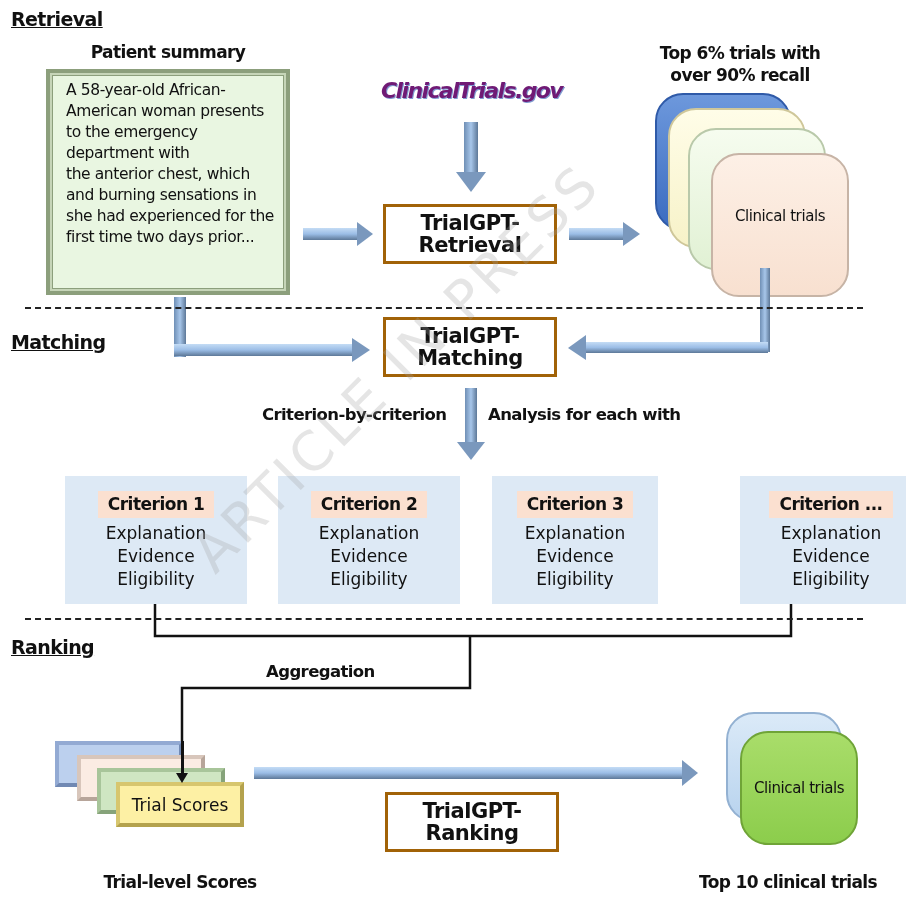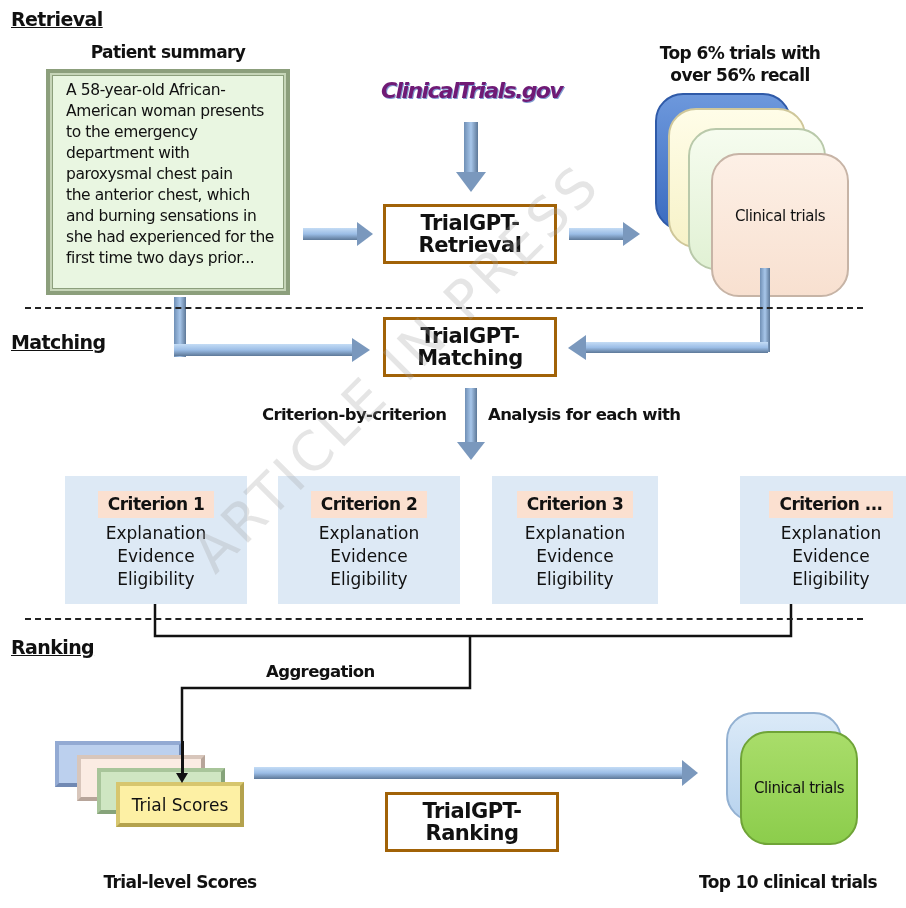--- a/index.html
+++ b/index.html
@@ -103,39 +103,38 @@
 <div class="abs section-label" style="left:11px; top:8px;">Retrieval</div>
 <div class="abs section-label" style="left:11px; top:331px;">Matching</div>
 <div class="abs section-label" style="left:11px; top:636px;">Ranking</div>
 
 <div class="abs bold-cap" style="left:46px; top:42px; width:244px;">Patient summary</div>
 <div class="abs summary-box">
   <div>A 58-year-old African-</div>
   <div>American woman presents</div>
   <div>to the emergency</div>
   <div>department with</div>
-  <div>paroxysmal chest pain</div>
   <div>the anterior chest, which</div>
   <div>and burning sensations in</div>
   <div>she had experienced for the</div>
   <div>first time two days prior...</div>
 </div>
 
 <div class="abs ct-logo">ClinicalTrials.gov</div>
 
 <div class="abs gpt-box" style="left:383px; top:204px;">
   <div>
     <div>TrialGPT-</div>
     <div>Retrieval</div>
   </div>
 </div>
 
 <div class="abs bold-cap" style="left:640px; top:42px; width:200px; line-height:22px;">
   <div>Top 6% trials with</div>
-  <div>over 56% recall</div>
+  <div>over 90% recall</div>
 </div>
 <div class="card" style="left:655px; top:93px; width:136px; height:138px; background:linear-gradient(#6d98dc,#3a6bc0); border:2px solid #2f5aa8;"></div>
 <div class="card" style="left:668px; top:108px; width:138px; height:140px; background:linear-gradient(#fffde8,#f7f2c8); border:2px solid #cfc79a;"></div>
 <div class="card" style="left:688px; top:128px; width:138px; height:142px; background:linear-gradient(#f6fcef,#e1f1d4); border:2px solid #b9c9aa;"></div>
 <div class="card" style="left:711px; top:153px; width:138px; height:144px; background:linear-gradient(#fdf0e6,#f8e0d0); border:2px solid #c7b4a6; display:flex; align-items:center; justify-content:center; font-size:15px; letter-spacing:-0.4px;">
   <span style="margin-top:-18px;">Clinical trials</span>
 </div>
 
 <div class="abs" style="left:760px; top:268px; width:10px; height:30px; background:linear-gradient(90deg,#6f8fb5,#a7c6ea,#5d7898);"></div>
 

